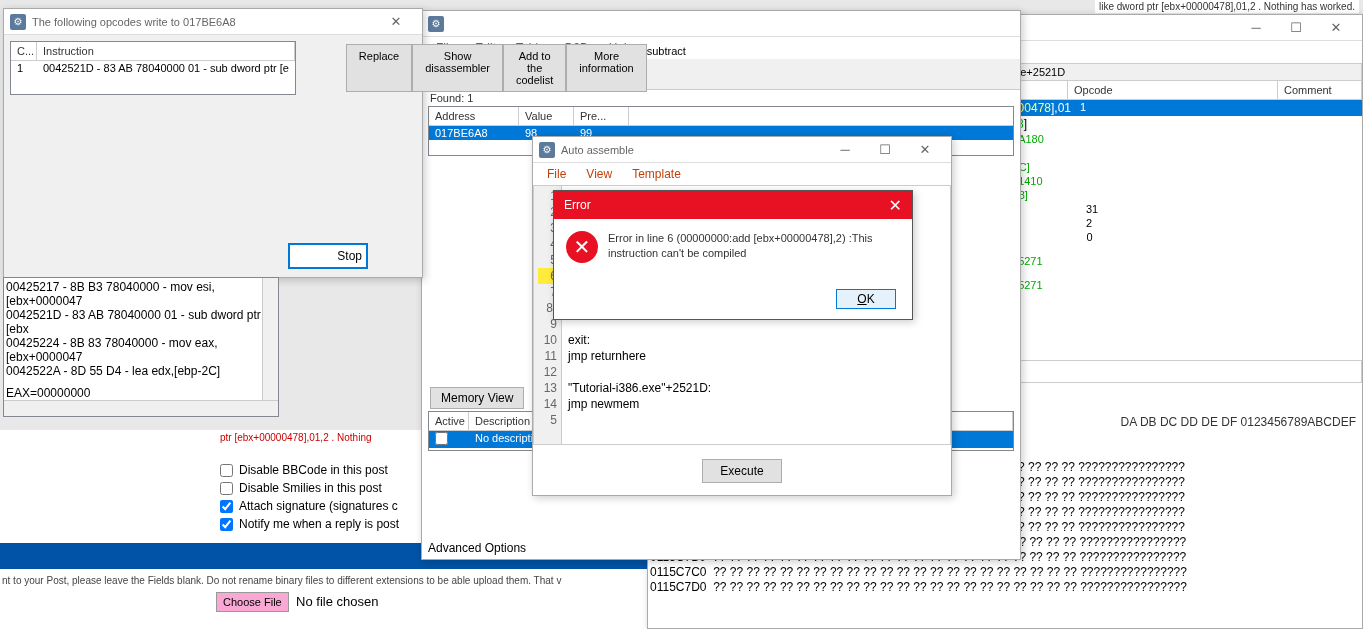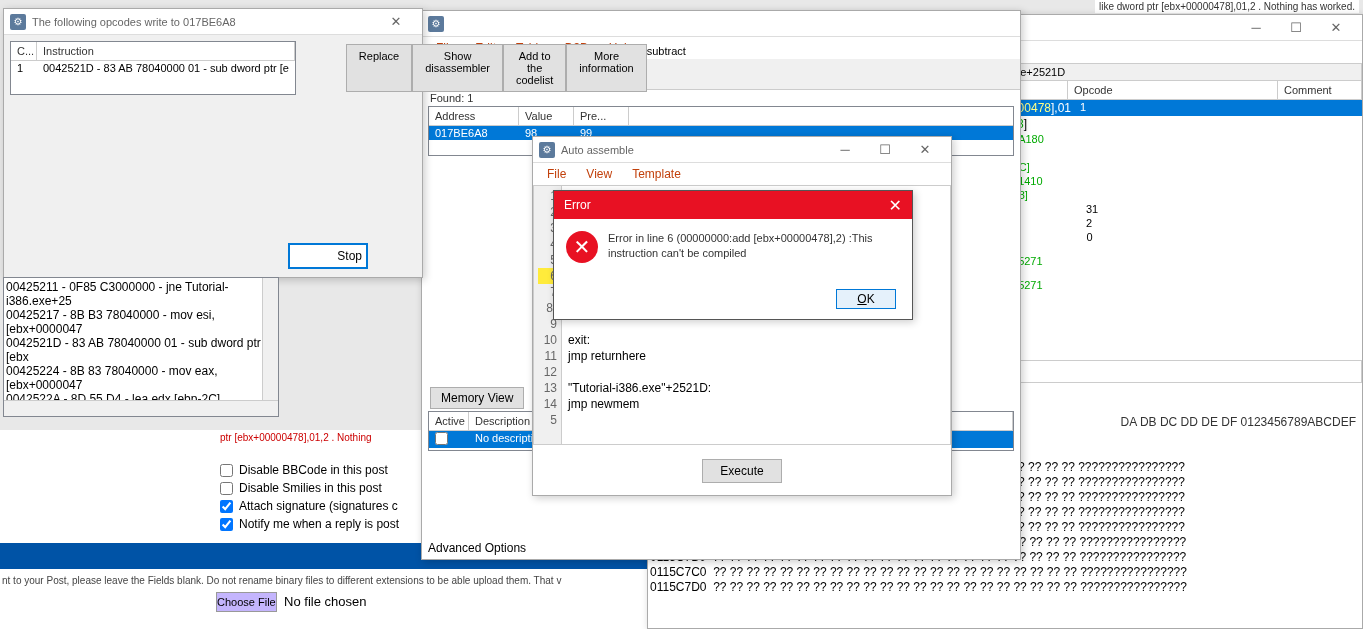--- a/index.html
+++ b/index.html
@@ -62,21 +62,21 @@
 #errDlg .icon { width:32px; height:32px; border-radius:50%; background:#e81123; color:#fff; display:flex; align-items:center; justify-content:center; font-size:20px; flex-shrink:0; }
 #errDlg .msg { font-size:11px; color:#333; line-height:1.4; }
 #errDlg .okbtn { width:60px; padding:2px; border:1px solid #0078d7; background:#e5f1fb; text-align:center; position:absolute; right:16px; bottom:10px; }
 
 
 #forum { position:absolute; left:0; top:430px; width:1363px; height:200px; background:#fff; z-index:-1; }
 #forum .red { color:#c00; font-size:10px; padding:2px 220px; }
 #forum .chk { padding:2px 0 2px 220px; display:flex; align-items:center; gap:6px; font-size:11px; }
 #forum .bluebar { height:26px; background:#0053a6; margin-top:10px; }
 #forum .upload { font-size:10px; color:#444; padding:6px 2px; }
-#forum .filebtn { display:inline-block; border:1px solid #999; background:#c4b5fd; padding:3px 0; margin-left:216px; font-size:11px; }
+#forum .filebtn { display:inline-block; border:1px solid #999; background:#f9a8d4; padding:3px 6px; margin-left:216px; font-size:11px; }
 input[type=checkbox] { width:13px; height:13px; }
 </style>
 </head>
 <body>
 
 <div id="forum">
   <div class="red">ptr [ebx+00000478],01,2 . Nothing</div>
   <div style="height:16px"></div>
   <label class="chk">
       <input type="checkbox" style="">
@@ -257,21 +257,20 @@
       <div class="btn-rect">Show disassembler</div>
       <div class="btn-rect">Add to the codelist</div>
       <div class="btn-rect">More information</div>
       <div style="text-align:center;font-size:11px;margin-top:4px">subtract</div>
     </div>
   </div>
   <div class="stopbtn">Stop</div>
 </div>
 
 <div id="disasmBox">
-  <div>00425211 - 0F85 C3000000 - jne Tutorial-i386.exe+25</div>
   <div>00425217 - 8B B3 78040000 - mov esi,[ebx+0000047</div>
   <div>0042521D - 83 AB 78040000 01 - sub dword ptr [ebx</div>
   <div>00425224 - 8B 83 78040000 - mov eax,[ebx+0000047</div>
   <div>0042522A - 8D 55 D4  - lea edx,[ebp-2C]</div>
   <div style="height:8px"></div>
   <div>EAX=00000000</div>
 
   <div class="scrollv"></div>
   <div class="scrollh"></div>
 </div>

